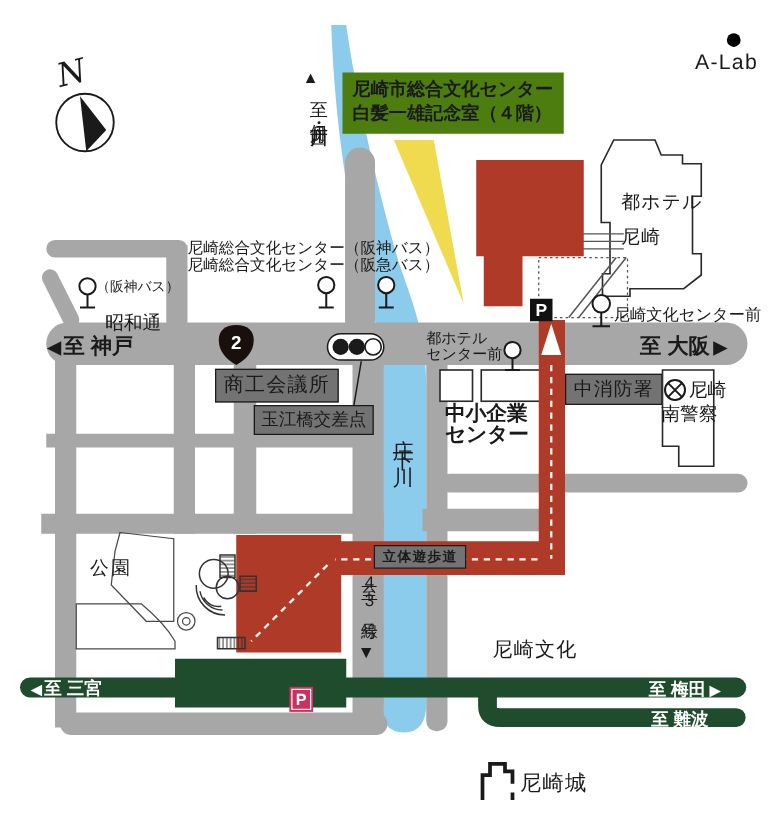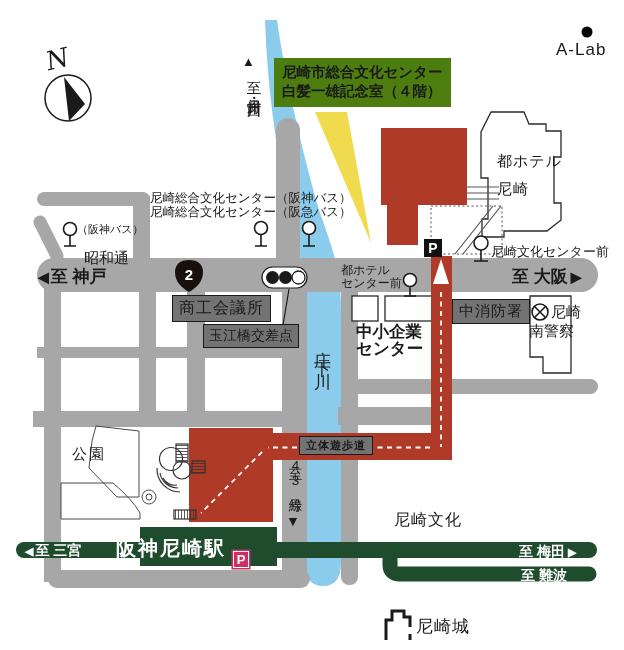--- a/index.html
+++ b/index.html
@@ -202,21 +202,20 @@
   <div class="lbl" style="left:529px;top:322px;font-size:15px;">南警察</div>
 
   <div class="lbl vert" style="left:311px;top:338px;font-size:17px;letter-spacing:11px;">庄下川</div>
 
   <div class="lbl" style="left:72px;top:445px;font-size:15px;letter-spacing:2px;text-align:right;">公園</div>
 
   <div class="lbl vert" style="left:286px;top:458px;font-size:13.5px;">至43号線</div>
   <div class="lbl" style="left:286px;top:513px;font-size:14px;">▼</div>
 
   <div class="lbl" style="left:394px;top:510px;font-size:16px;letter-spacing:1px;">尼崎文化</div>
-  <div class="lbl white bold" style="left:116px;top:535px;font-size:20px;letter-spacing:2px;">阪神尼崎駅</div>
   <div class="lbl white bold flexrow" style="left:25px;top:542px;font-size:14px;">
     <span style="font-size:11px;margin-right:2px;">◀</span>
     <span>至 三宮</span>
   </div>
   <div class="lbl white bold flexrow" style="left:519px;top:543px;font-size:14px;">
     <span>至 梅田</span>
     <span style="font-size:11px;margin-left:3px;">▶</span>
   </div>
   <div class="lbl white bold" style="left:521px;top:567px;font-size:14px;">至 難波</div>
 

